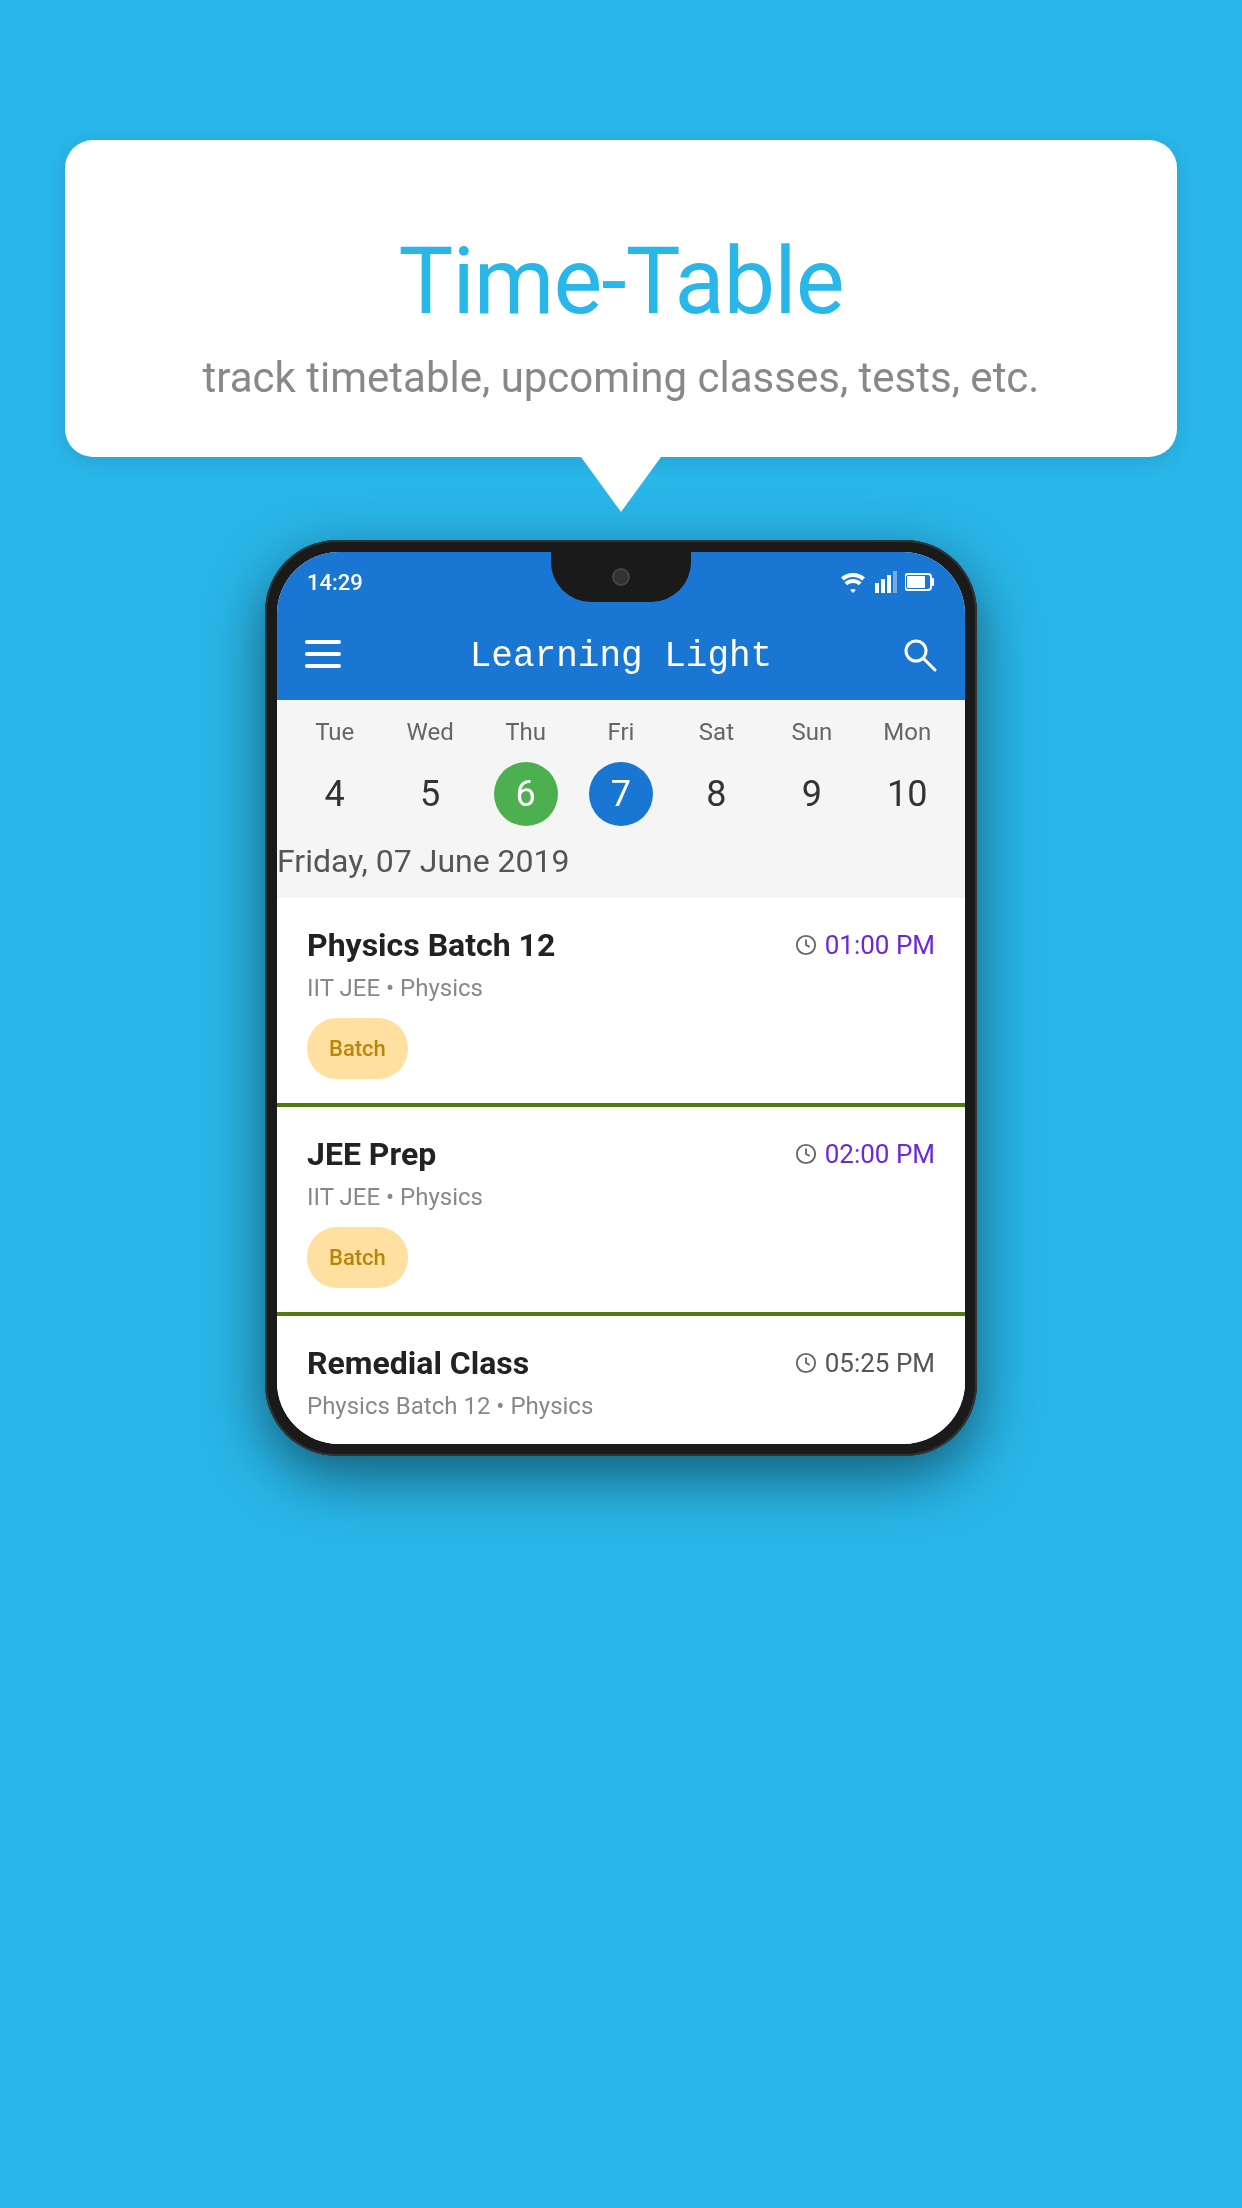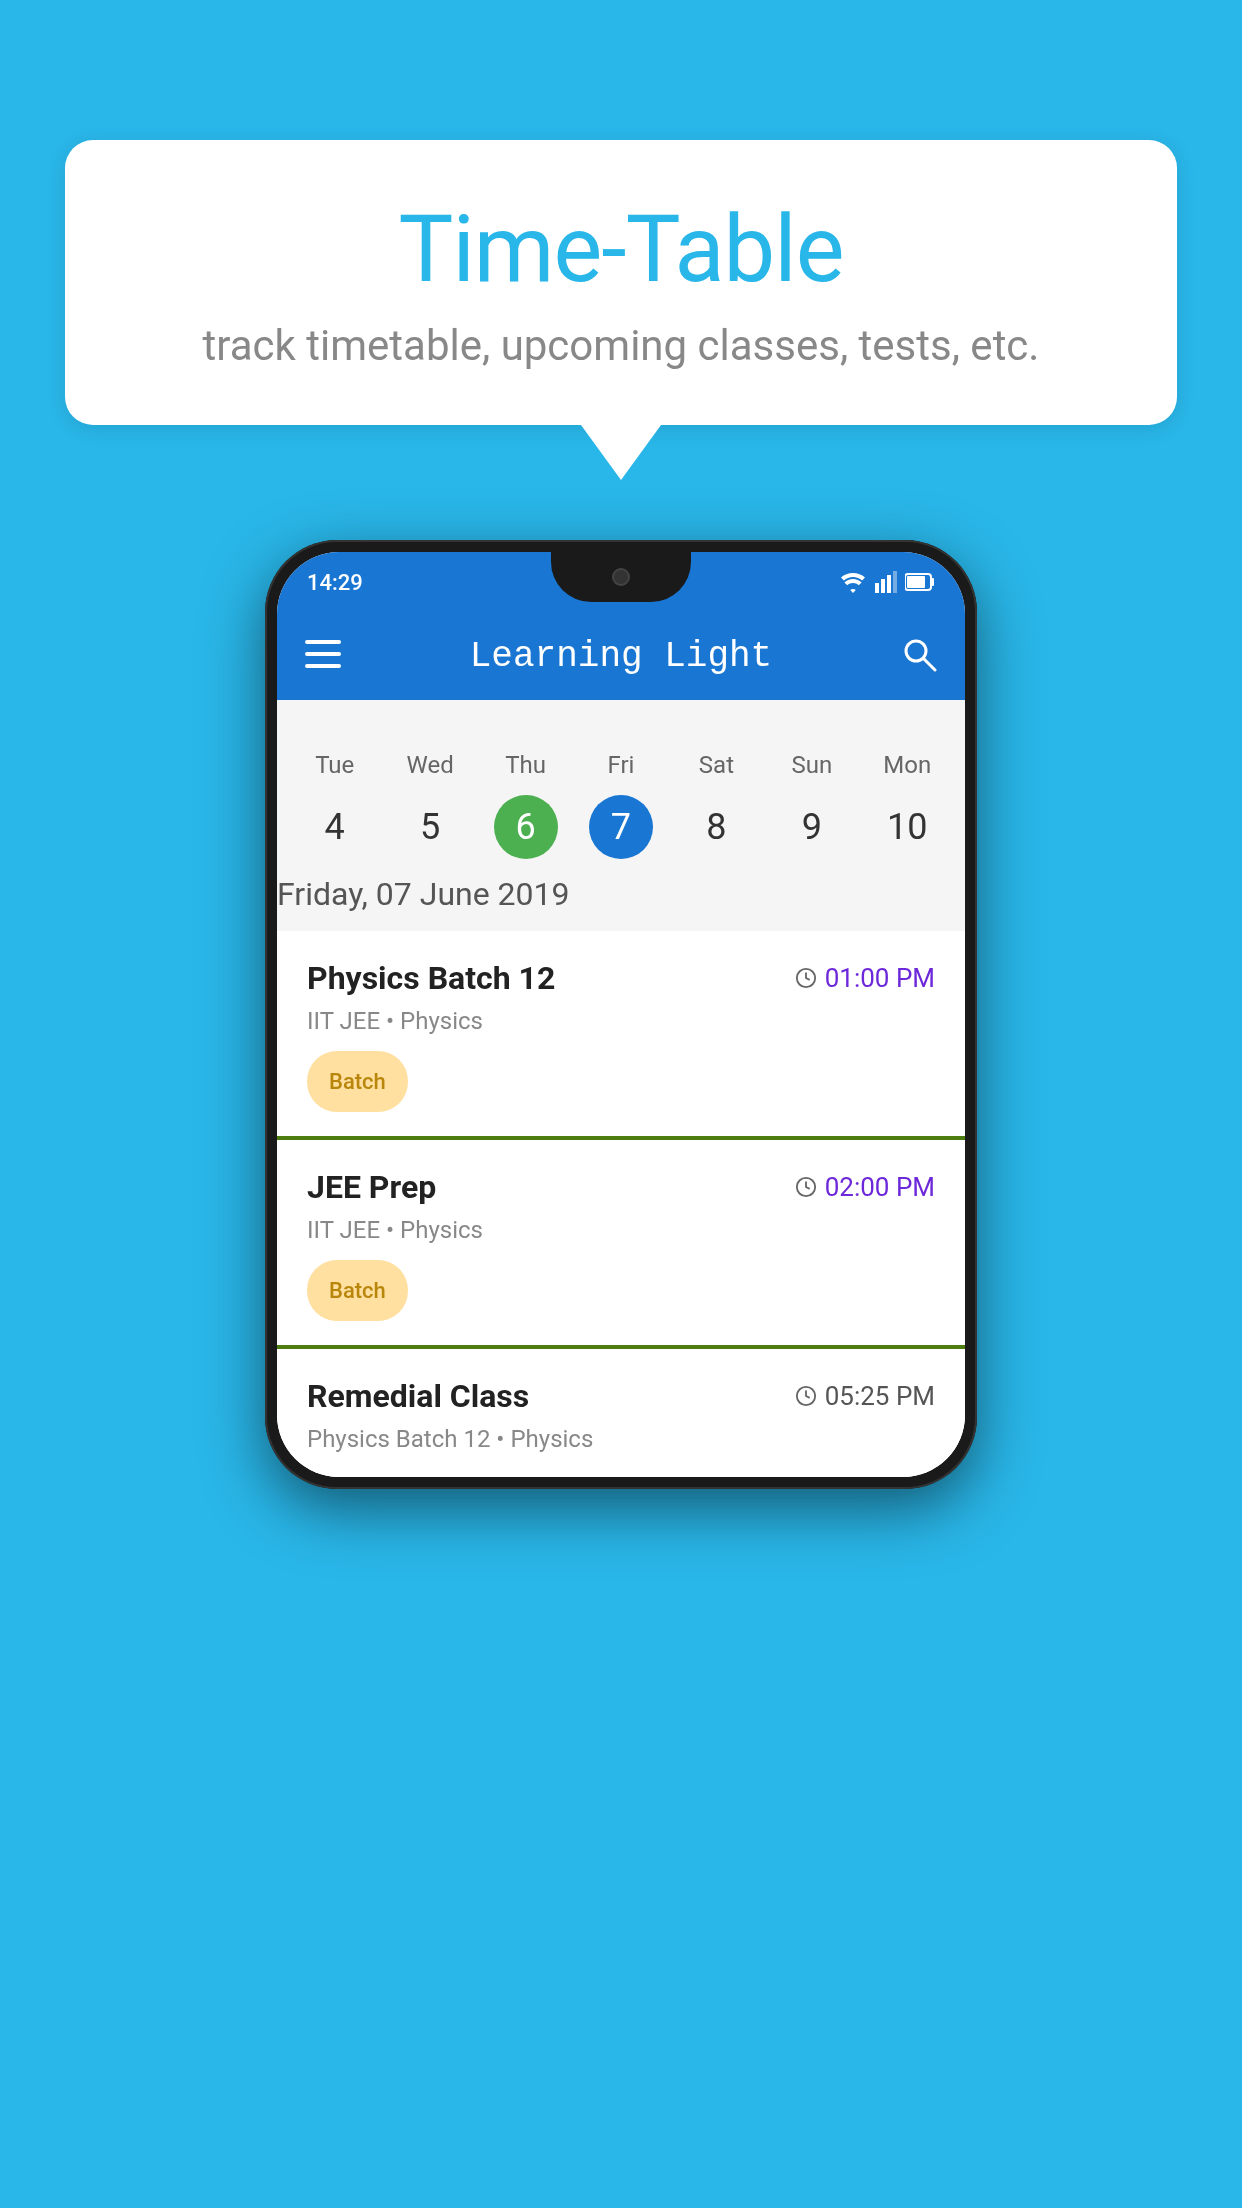--- a/index.html
+++ b/index.html
@@ -21,21 +21,21 @@
       left: 65px;
       right: 65px;
       display: flex;
       flex-direction: column;
       align-items: center;
     }
 
     .speech-bubble {
       background: white;
       border-radius: 28px;
-      padding: 56px 80px 55px;
+      padding: 88px 80px 55px;
       width: 100%;
       text-align: center;
       box-shadow: 0 4px 20px rgba(0,0,0,0.1);
     }
 
     .speech-bubble-title {
       font-size: 92px;
       color: #29B6E8;
       font-weight: 400;
       letter-spacing: -1px;
@@ -164,21 +164,20 @@
       display: grid;
       grid-template-columns: repeat(7, 1fr);
       text-align: center;
       padding: 0 10px;
     }
 
     .day-header {
       font-size: 24px;
       color: #666;
       padding-bottom: 8px;
-      margin-top: 33px;
     }
 
     .day-numbers {
       display: grid;
       grid-template-columns: repeat(7, 1fr);
       text-align: center;
       padding: 8px 10px 16px;
     }
 
     .day-num {

